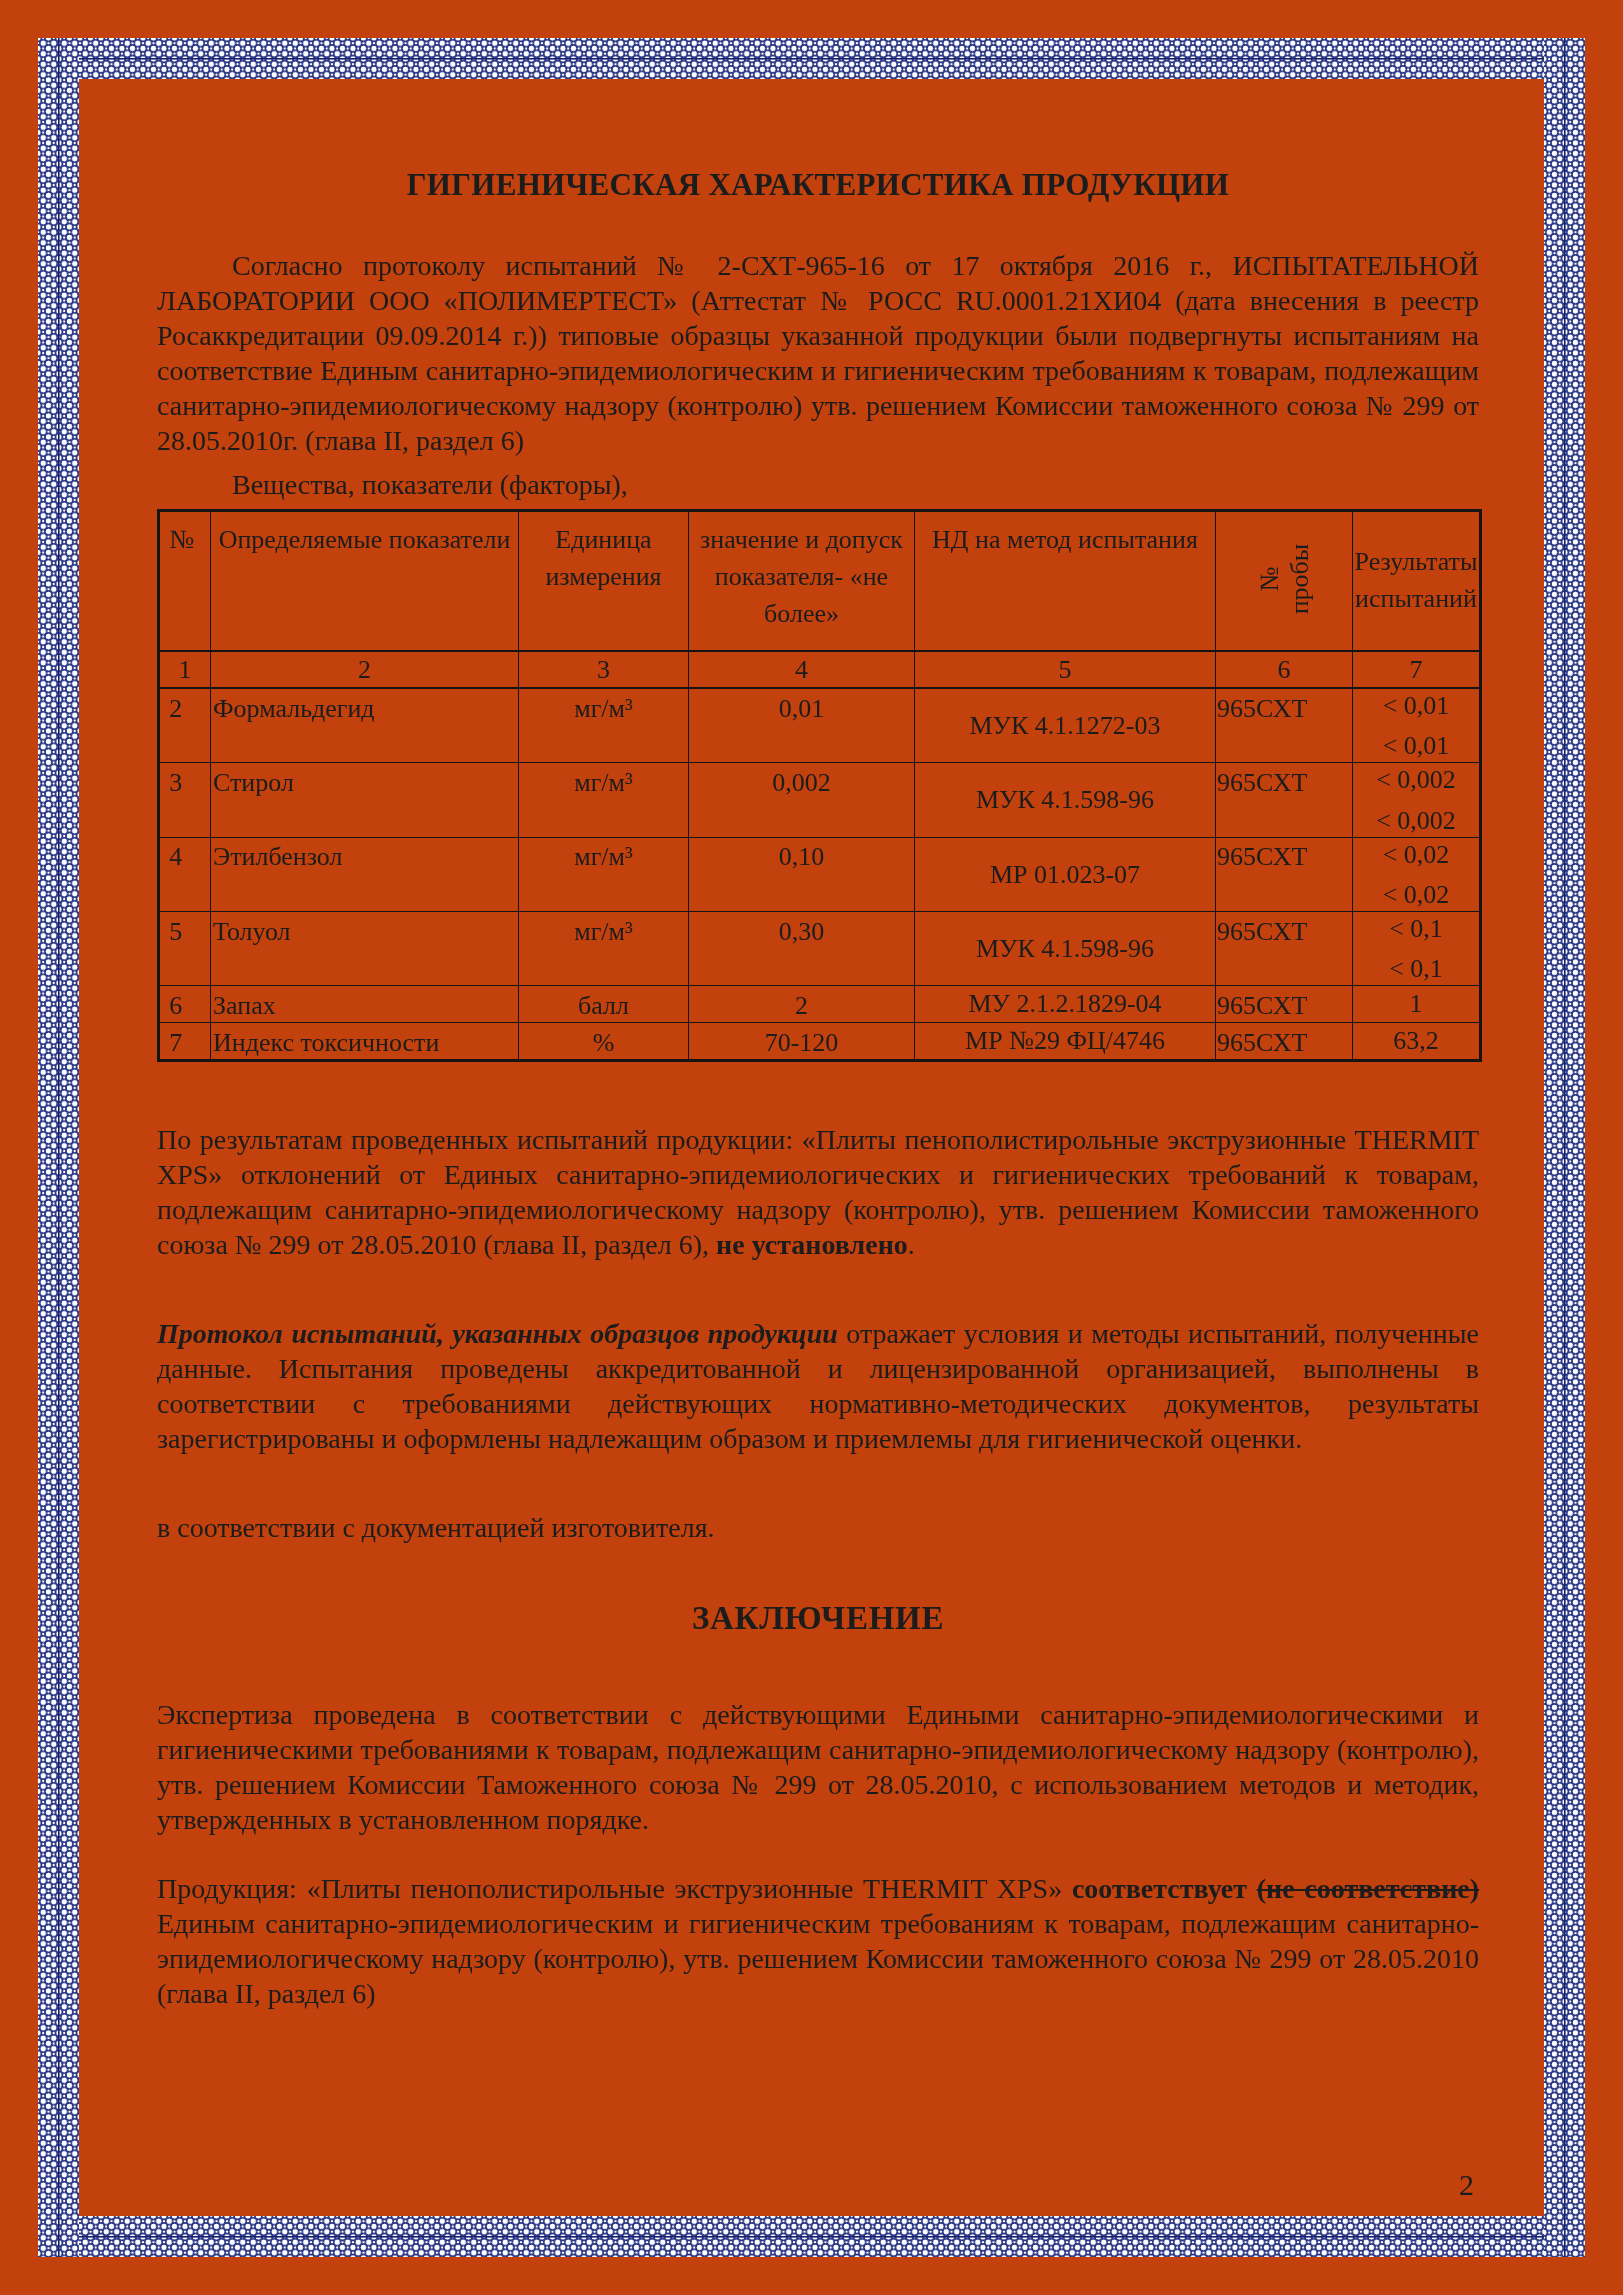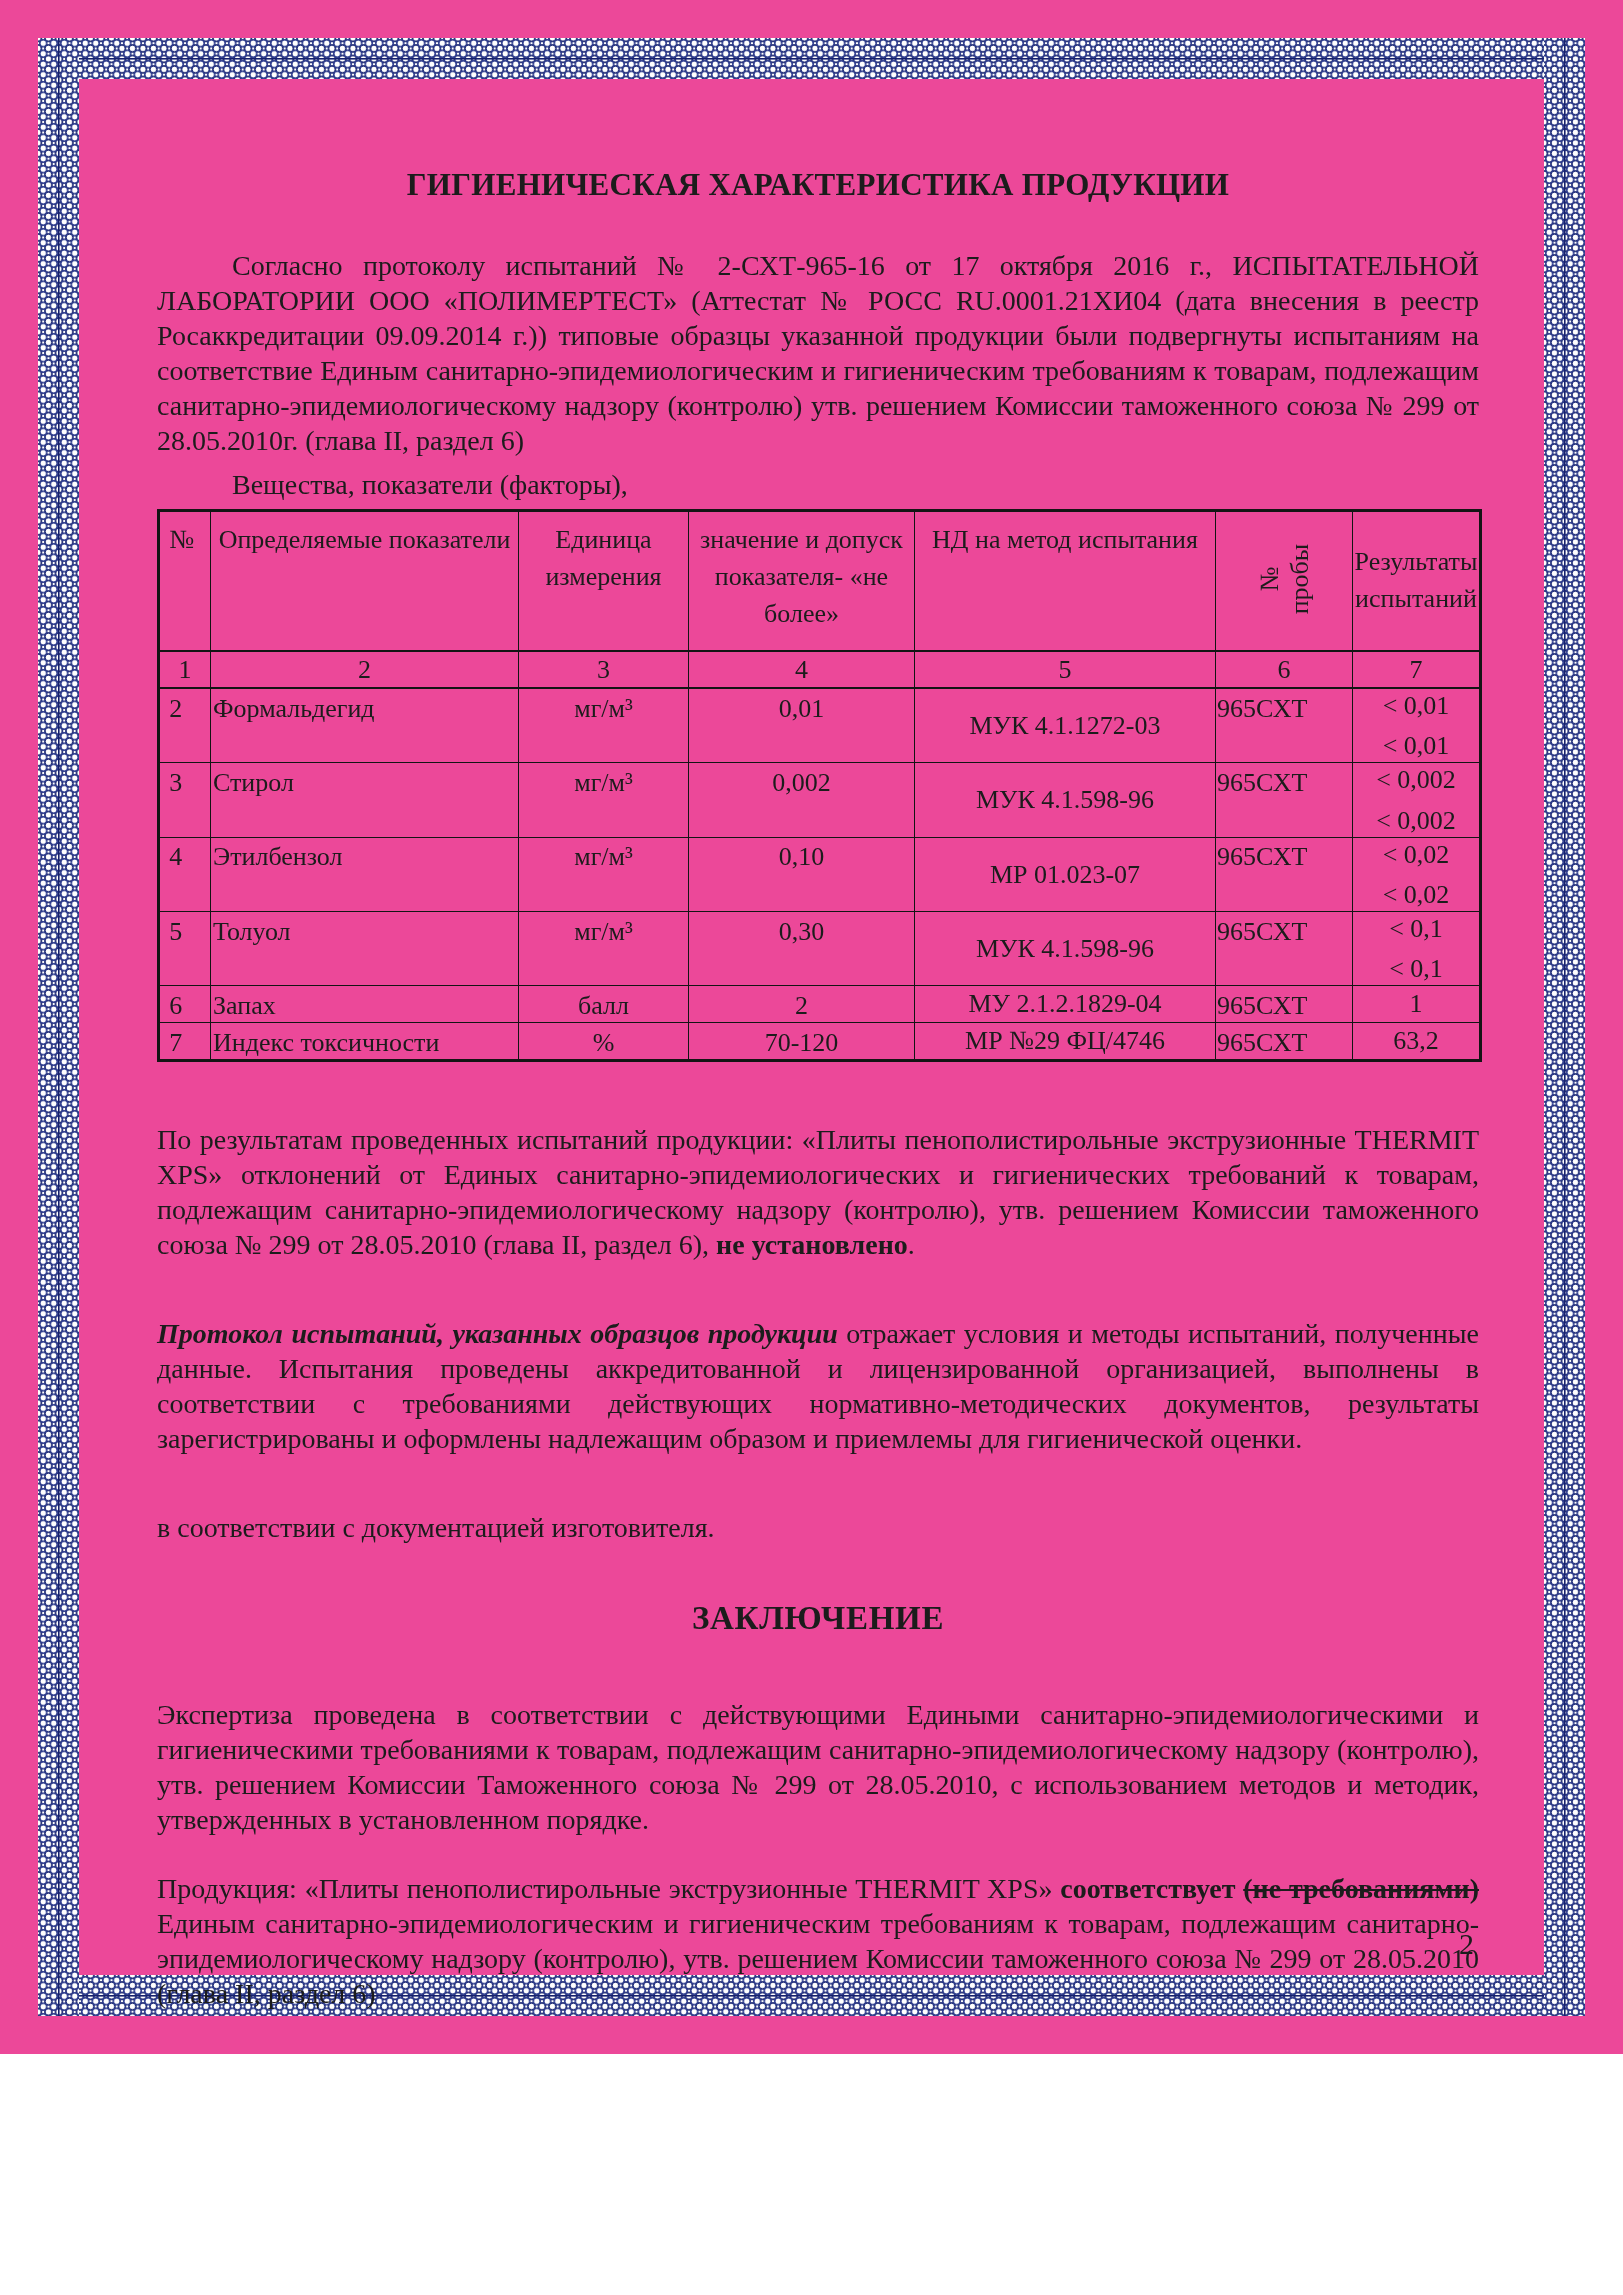--- a/index.html
+++ b/index.html
@@ -1,22 +1,22 @@
 <!DOCTYPE html>
 <html style="font-size:10.5px"><head>
 <meta charset="utf-8">
 <style>
   html, body {
     margin: 0; padding: 0;
     background: #ffffff;
   }
   .page {
     position: relative;
-    width: 1623px; height: 2054px;
-    background: #ec4899;
+    width: 1623px; height: 2295px;
+    background: #c2410c;
     font-family: "Liberation Serif", "DejaVu Serif", serif;
     color: #1c1c1c;
     overflow: hidden;
   }
   
   .strip {
     position: absolute;
     background-color: #ffffff;
   }
   .strip.h {
@@ -299,20 +299,20 @@
 
     <p class="para p-conditions">
       <span class="block">в соответствии с документацией изготовителя.</span>
     </p>
 
     <h2 class="conclusion-heading">ЗАКЛЮЧЕНИЕ</h2>
 
     <p class="para p-expertise">Экспертиза проведена в соответствии с действующими Едиными санитарно-эпидемиологическими и гигиеническими требованиями к товарам, подлежащим санитарно-эпидемиологическому надзору (контролю), утв. решением Комиссии Таможенного союза № 299 от 28.05.2010, с использованием методов и методик, утвержденных в установленном порядке.</p>
 
     <p class="para p-product">
-      <span>Продукция: «Плиты пенополистирольные экструзионные THERMIT XPS» </span><b>соответствует </b><b class="strike">(не требованиями)</b><span> Единым санитарно-эпидемиологическим и гигиеническим требованиям к товарам, подлежащим санитарно-эпидемиологическому надзору (контролю), утв. решением Комиссии таможенного союза № 299 от 28.05.2010 (глава II, раздел 6)</span>
+      <span>Продукция: «Плиты пенополистирольные экструзионные THERMIT XPS» </span><b>соответствует </b><b class="strike">(не соответствие)</b><span> Единым санитарно-эпидемиологическим и гигиеническим требованиям к товарам, подлежащим санитарно-эпидемиологическому надзору (контролю), утв. решением Комиссии таможенного союза № 299 от 28.05.2010 (глава II, раздел 6)</span>
     </p>
 
   </div>
 
   <div class="page-num">2</div>
 </div>
 
 
 </body></html>

